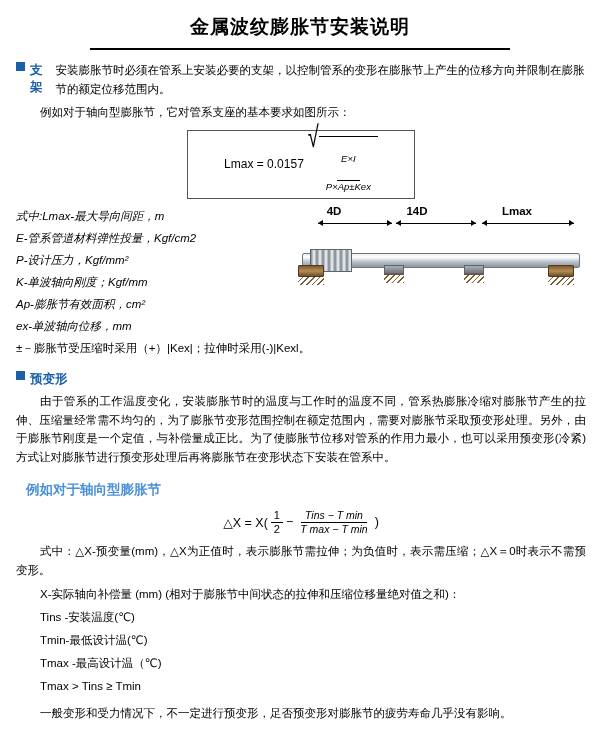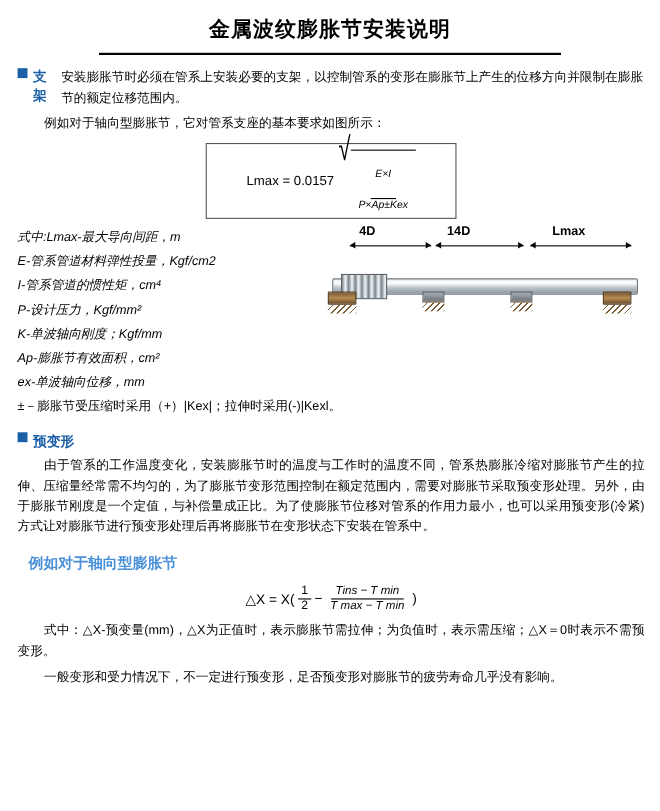--- a/index.html
+++ b/index.html
@@ -65,20 +65,21 @@
   .sec-head .txt { display: inline-block; }
   .sub-head {
     font-size: 13.5px;
     font-weight: bold;
     color: #4a90d9;
     margin: 14px 0 6px 10px;
   }
   .para-inline {
     font-size: 11.5px;
     line-height: 1.62;
+    font-family: Liberation Mono, monospace;
   }
   .formula-box {
     margin: 8px auto 6px auto;
     width: 210px;
     border: 1px solid #555;
     padding: 5px 8px;
     font-size: 12px;
     display: flex;
     align-items: center;
     justify-content: center;
@@ -292,21 +293,20 @@
           <div class="anchor" style="left:252px;">
             <div class="base"></div>
               <div class="hatch"></div>
           </div>
         </div>
       </div>
 
       <div class="deflist">
         <div class="row">式中:Lmax-最大导向间距，m</div>
         <div class="row">E-管系管道材料弹性投量，Kgf/cm2</div>
-        <div class="row">I-管系管道的惯性矩，cm⁴</div>
         <div class="row">P-设计压力，Kgf/mm²</div>
         <div class="row">K-单波轴向刚度；Kgf/mm</div>
         <div class="row">Ap-膨胀节有效面积，cm²</div>
         <div class="row">ex-单波轴向位移，mm</div>
       </div>
       <div style="font-size:11.5px;line-height:1.92;">±－膨胀节受压缩时采用（+）|Kex|；拉伸时采用(-)|Kexl。</div>
     </div>
 
 
     <div class="sec-head">
@@ -328,17 +328,24 @@
         <span class="bigfrac">
           <span class="n">Tins − T min</span>
           <span class="d">T max − T min</span>
         </span>
         <span>)</span>
       </span>
     </div>
 
     <p class="body indent">式中：△X-预变量(mm)，△X为正值时，表示膨胀节需拉伸；为负值时，表示需压缩；△X＝0时表示不需预变形。</p>
 
+    <div class="list-lines">
+      <div>X-实际轴向补偿量 (mm) (相对于膨胀节中间状态的拉伸和压缩位移量绝对值之和)：</div>
+      <div>Tins -安装温度(℃)</div>
+      <div>Tmin-最低设计温(℃)</div>
+      <div>Tmax -最高设计温（℃)</div>
+      <div>Tmax &gt; Tins ≥ Tmin</div>
+    </div>
 
     <p class="body indent" style="margin-top:6px;">一般变形和受力情况下，不一定进行预变形，足否预变形对膨胀节的疲劳寿命几乎没有影响。</p>
 
   </div>
 </div>
 
 </body></html>

